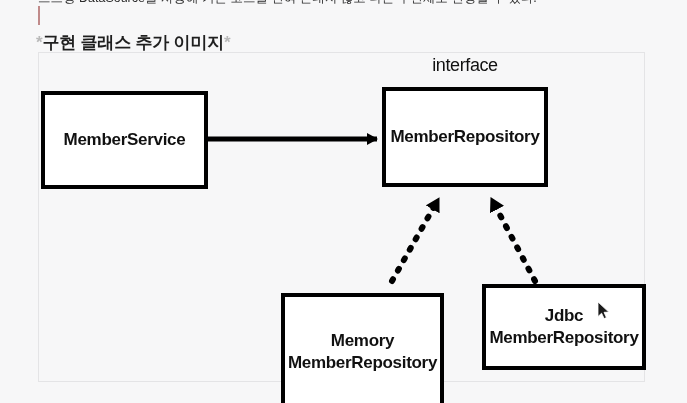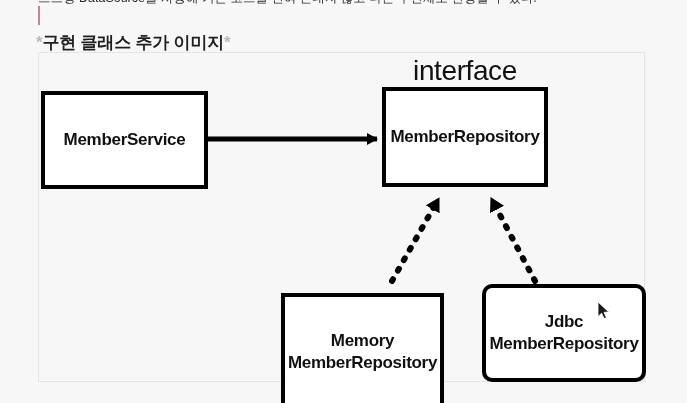--- a/index.html
+++ b/index.html
@@ -112,31 +112,30 @@
     left: 242px;
     top: 240px;
     width: 163px;
     height: 117px;
   }
 
   .box-jdbc-repo {
     left: 443px;
     top: 231px;
     width: 164px;
-    height: 98px;
-    border-radius: 10px;
+    height: 86px;
   }
 
   .interface-label {
     position: absolute;
     left: 343px;
     top: 2px;
     width: 166px;
     text-align: center;
-    font-size: 28px;
+    font-size: 18px;
     color: #111111;
     letter-spacing: -0.4px;
     z-index: 3;
   }
 
   
   .arrow-layer {
     position: absolute;
     left: 0;
     top: 0;

